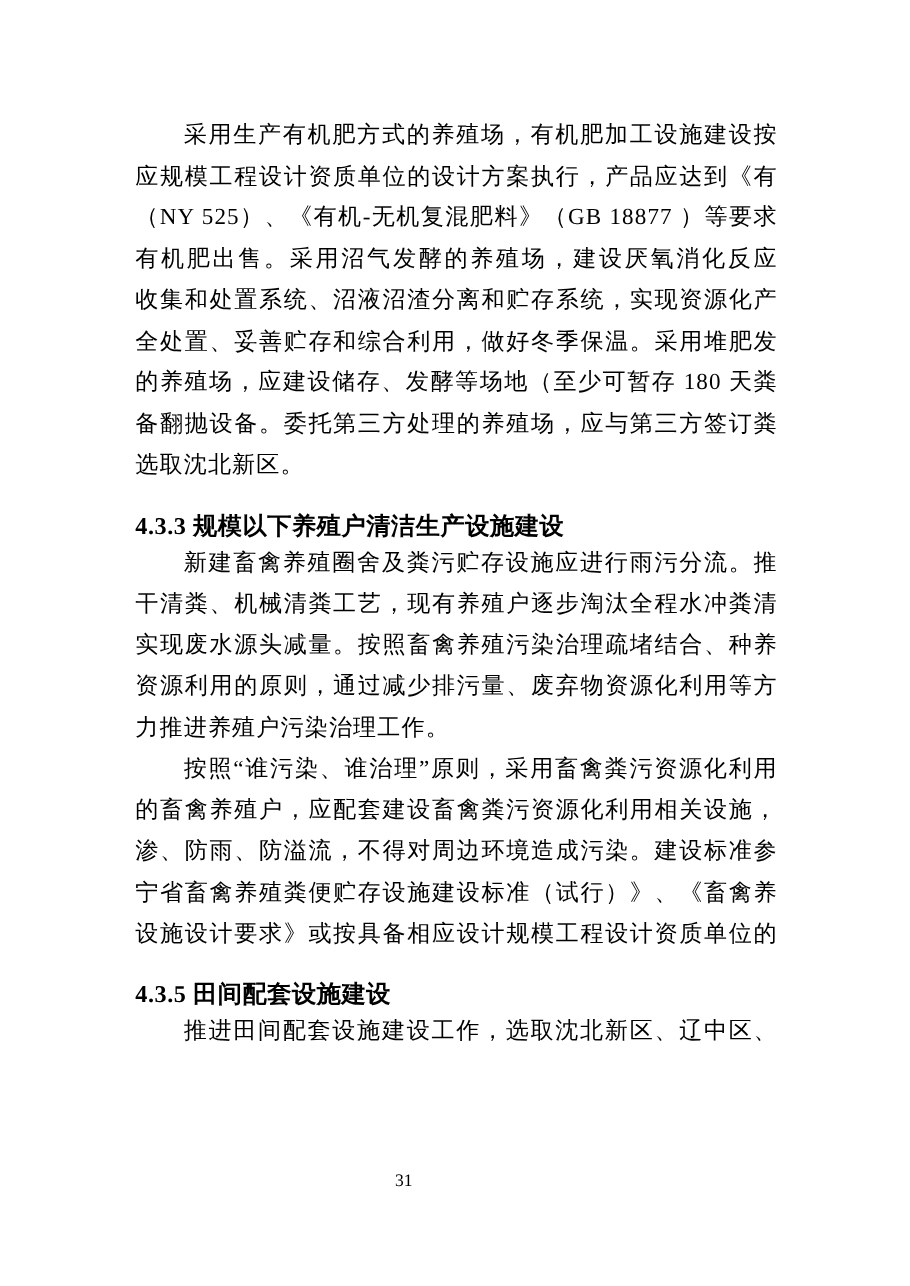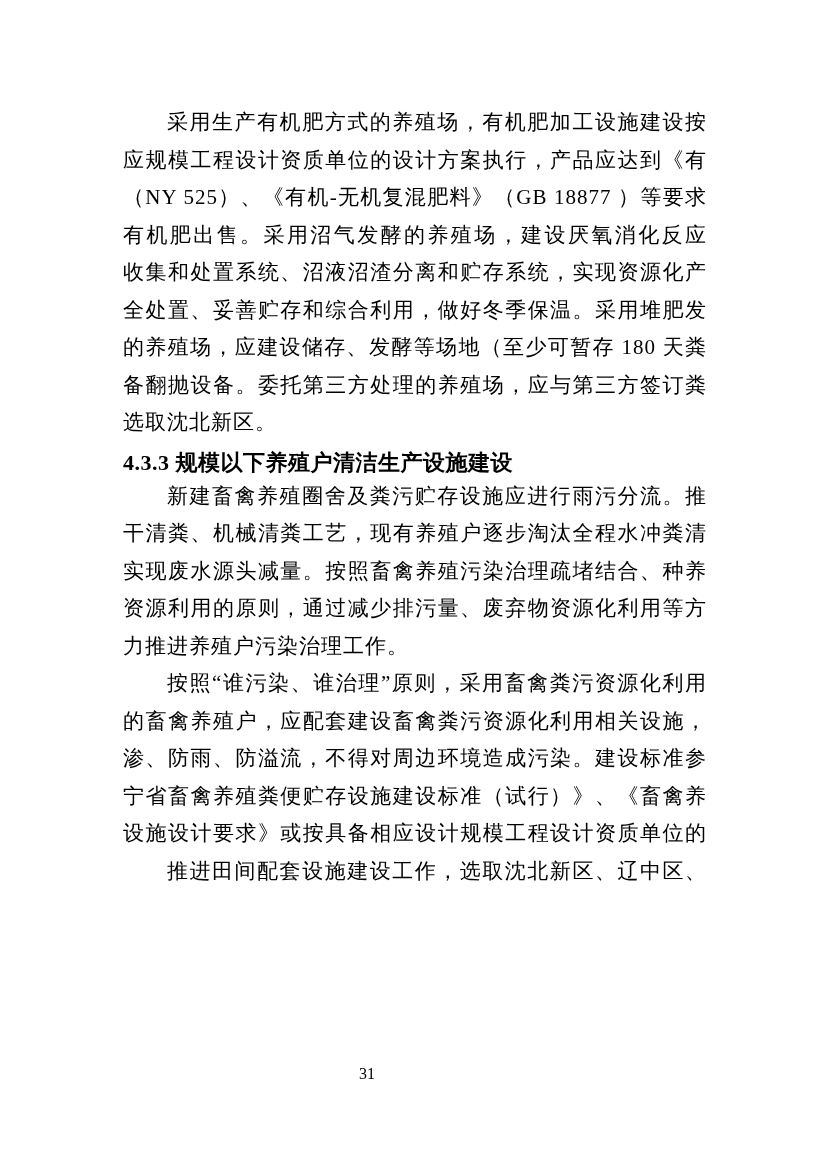--- a/index.html
+++ b/index.html
@@ -37,21 +37,21 @@
   .line.indent {
     text-indent: 44px;
   }
   .line.last {
     text-align-last: left;
   }
   .heading {
     font-size: 22px;
     font-weight: bold;
     line-height: 31px;
-    margin-top: 5px;
+    margin-top: 20px;
     letter-spacing: 0.5px;
     white-space: nowrap;
   }
   .page-number {
     position: absolute;
     top: 1064px;
     left: 0;
     width: 734px;
     text-align: center;
     font-size: 16px;
@@ -82,18 +82,19 @@
         <div class="line">资源利用的原则，通过减少排污量、废弃物资源化利用等方式，大</div>
         <div class="line last">力推进养殖户污染治理工作。</div>
       </div>
       <div class="para">
         <div class="line indent">按照“谁污染、谁治理”原则，采用畜禽粪污资源化利用模式</div>
         <div class="line">的畜禽养殖户，应配套建设畜禽粪污资源化利用相关设施，做到防</div>
         <div class="line">渗、防雨、防溢流，不得对周边环境造成污染。建设标准参照《辽</div>
         <div class="line">宁省畜禽养殖粪便贮存设施建设标准（试行）》、《畜禽养殖污水贮存</div>
         <div class="line">设施设计要求》或按具备相应设计规模工程设计资质单位的设计方</div>
       </div>
+      <div class="heading">4.3.5 田间配套设施建设</div>
       <div class="para">
         <div class="line indent">推进田间配套设施建设工作，选取沈北新区、辽中区、新民市、</div>
       </div>
     </div>
   <div class="page-number">31</div>
 </div>
 
 </body></html>

